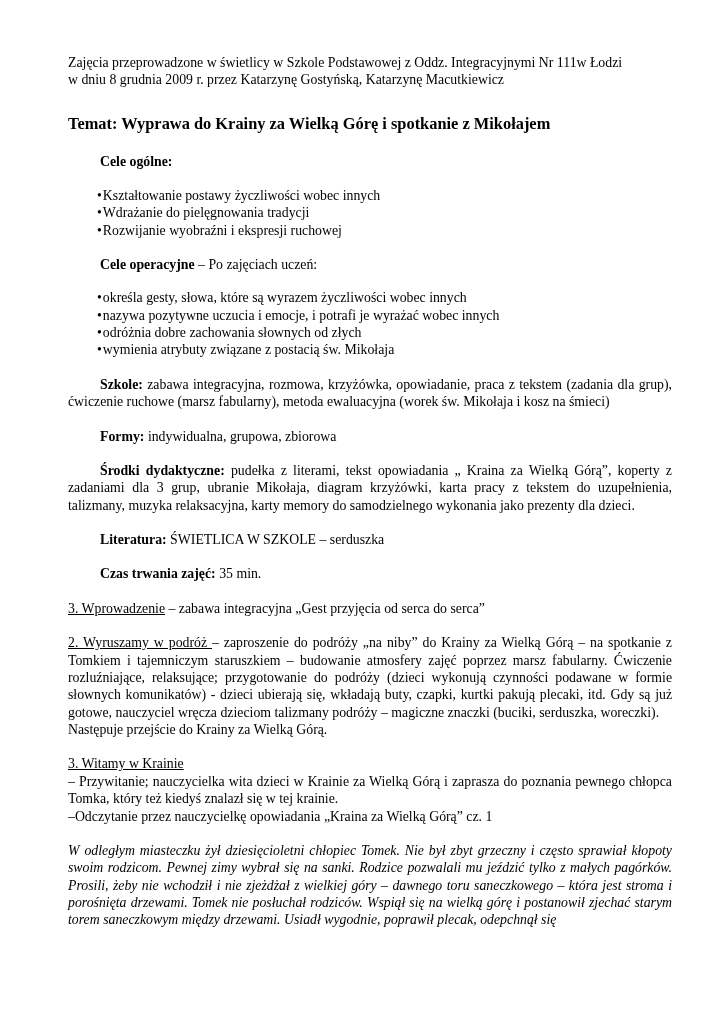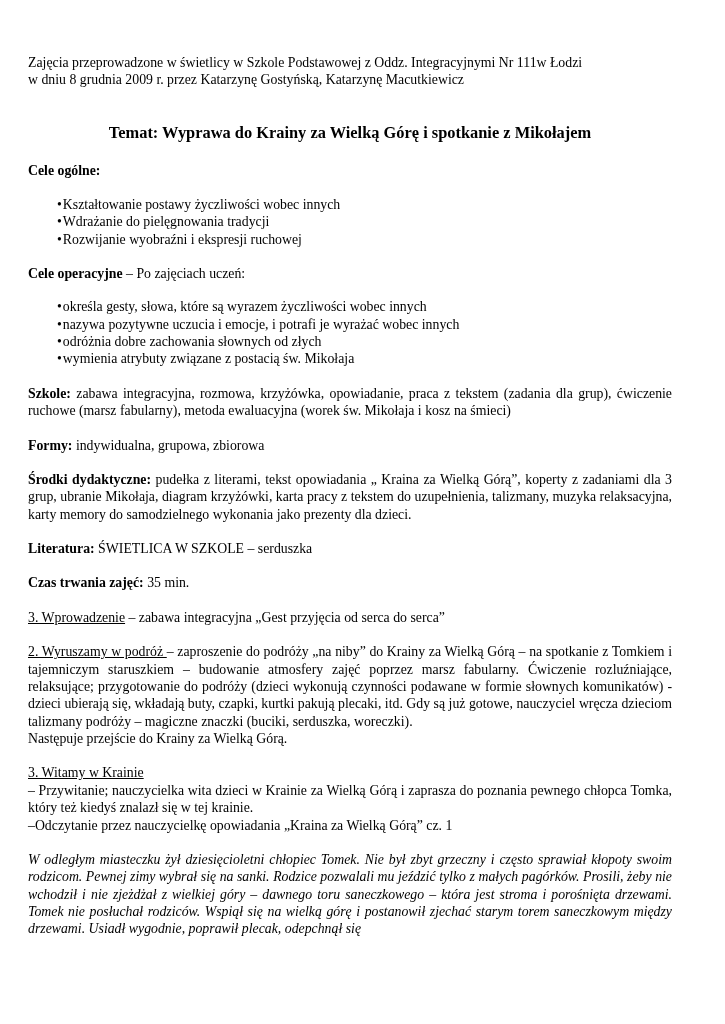--- a/index.html
+++ b/index.html
@@ -4,39 +4,38 @@
 <style>
   html, body {
     margin: 0;
     padding: 0;
     background: #ffffff;
   }
   .page {
     width: 725px;
     height: 1024px;
     box-sizing: border-box;
-    padding: 54px 53px 30px 28px;
+    padding: 54px 53px 30px 68px;
     background: #ffffff;
     color: #000000;
     font-family: "Liberation Serif", "DejaVu Serif", serif;
     font-size: 13.8px;
     line-height: 1.26;
     overflow: hidden;
   }
   p { margin: 0; }
   .block { margin: 0 0 17px 0; }
   .just { text-align: justify; }
-  b, .bold { font-weight: bold; }
+  b, .bold { font-weight: bold; margin-left: 32px; }
   .u { text-decoration: underline; }
   .it { font-style: italic; }
   .title {
-    text-align: center;
     font-weight: bold;
     font-size: 16.4px;
-    margin: 34px 0 19px 0;
+    margin: 25px 0 19px 0;
   }
   ul.bullets {
     margin: 16px;
     padding: 0 0 0 13px;
     list-style: none;
   }
   ul.bullets li::before {
     content: "\2022";
     margin-right: 1px;
   }

